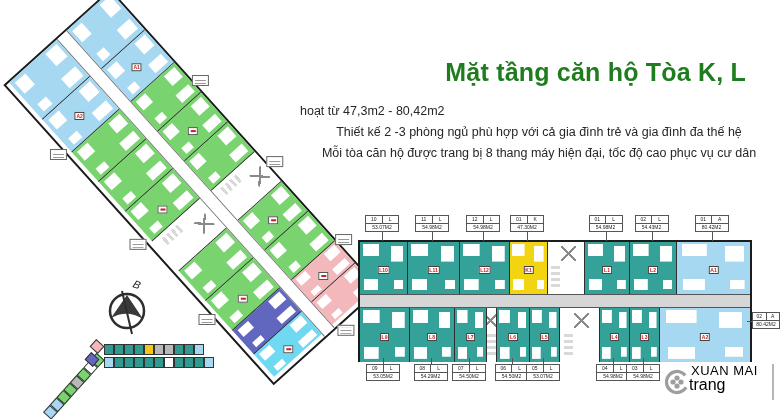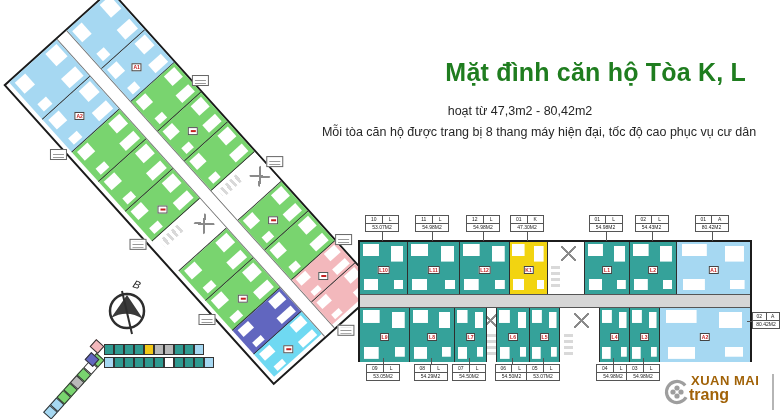--- a/index.html
+++ b/index.html
@@ -55,21 +55,21 @@
     position:absolute;width:15px;height:9px;background:#fff;border:1px solid #666;
     transform:rotate(-48deg);z-index:4;
     background-image:repeating-linear-gradient(0deg,#999 0 1px,transparent 1px 3px);
     background-size:11px 6px;background-position:center;background-repeat:no-repeat;
   }
   
   #title{position:absolute;left:400px;top:58px;width:346px;text-align:right;
          font-size:25px;font-weight:bold;color:#1f7d1f;letter-spacing:.2px;}
   #desc{position:absolute;left:300px;top:101px;width:478px;font-size:12.5px;line-height:21px;
         color:#262626;text-align:center;}
-  #desc .l2{text-align:center;padding-right:38px;}
+  #desc .l2{text-align:left;padding-right:38px;}
   
   #hplan{position:absolute;left:358px;top:240px;width:390px;height:118px;
          border:2px solid #1c1c1c;background:#fff;z-index:5;box-sizing:content-box;}
   #hplan .hrow-top{height:52px;}
   #hplan .corridor{height:12px;background:#d6d6d6;border-top:1px solid #555;border-bottom:1px solid #555;}
   #hplan .hrow-bot{height:54px;}
   #toptags,#bottags{position:absolute;left:358px;width:394px;height:30px;z-index:6;}
   #toptags{top:215px;} #bottags{top:364px;}
   .plan-tag{
     position:absolute;width:34px;background:#fff;border:1px solid #555;
@@ -88,21 +88,21 @@
   .smrow{position:absolute;display:flex;}
   #sm-top{left:76px;top:66px;} #sm-bot{left:76px;top:79px;}
   #sm-diag{left:-10px;top:67px;width:88px;height:11px;transform-origin:100% 50%;transform:rotate(-48deg);}
   .sq{width:10px;height:11px;border:1px solid #333;box-sizing:border-box;flex:0 0 auto;}
   .s-teal{background:#2f9a90;} .s-yellow{background:#f2c818;} .s-gray{background:#b9b9b9;}
   .s-white{background:#fff;} .s-lightblue{background:#a6d8f2;} .s-green{background:#79d46f;}
   .s-pink{background:#f3b8bc;} .s-purple{background:#6166bf;}
   .bend{position:absolute;width:10px;height:11px;border:1px solid #333;box-sizing:border-box;}
   #compass{position:absolute;left:72px;top:-2px;}
   
-  #logo{position:absolute;left:664px;top:372px;width:110px;height:40px;color:#a16207;z-index:2;font-weight:bold;}
+  #logo{position:absolute;left:664px;top:362px;width:110px;height:40px;color:#000000;z-index:2;}
   #logo .licon{position:absolute;left:0;top:7px;}
   #logo .ltext{position:absolute;left:27px;top:2px;line-height:1;}
   #logo .l1{font-size:13px;letter-spacing:.5px;}
   #logo .l2{font-size:16px;margin-top:0;margin-left:-2px;}
   #logo .lbar{position:absolute;left:108px;top:2px;width:2px;height:36px;background:#b5b5b5;}
 </style>
 </head>
 <body>
 
 <div id="diag">
@@ -149,24 +149,25 @@
     </div>
   <div class="mini" style="top:-13px;left:118px"></div>
   <div class="mini" style="top:-14px;left:228px"></div>
   <div class="mini" style="top:-13px;left:332px"></div>
   <div class="mini" style="bottom:-13px;left:78px"></div>
   <div class="mini" style="bottom:-14px;left:198px"></div>
   <div class="mini" style="bottom:-13px;left:300px"></div>
   <div class="mini" style="right:-18px;top:46px"></div>
 </div>
 
-<div id="title"><span>Mặt đình căn hộ Tòa</span><span> K, L</span></div>
+<div id="title"><span>Mặt tầng căn hộ Tòa</span><span> K, L</span></div>
 
 <div id="desc">
   <div class="l2">hoạt từ 47,3m2 - 80,42m2</div>
+  <div class="l3">Thiết kế 2 -3 phòng ngủ phù hợp với cả gia đình trẻ và gia đình đa thế hệ</div>
   <div class="l4">Mỗi tòa căn hộ được trang bị 8 thang máy hiện đại, tốc độ cao phục vụ cư dân</div>
 </div>
 
 <div id="toptags">
     <div class="plan-tag" style="left: 7px; top: 0px;">
       <div class="tag-top">
         <span>10</span>
         <span>L</span>
       </div>
       <div>53.07M2</div>

